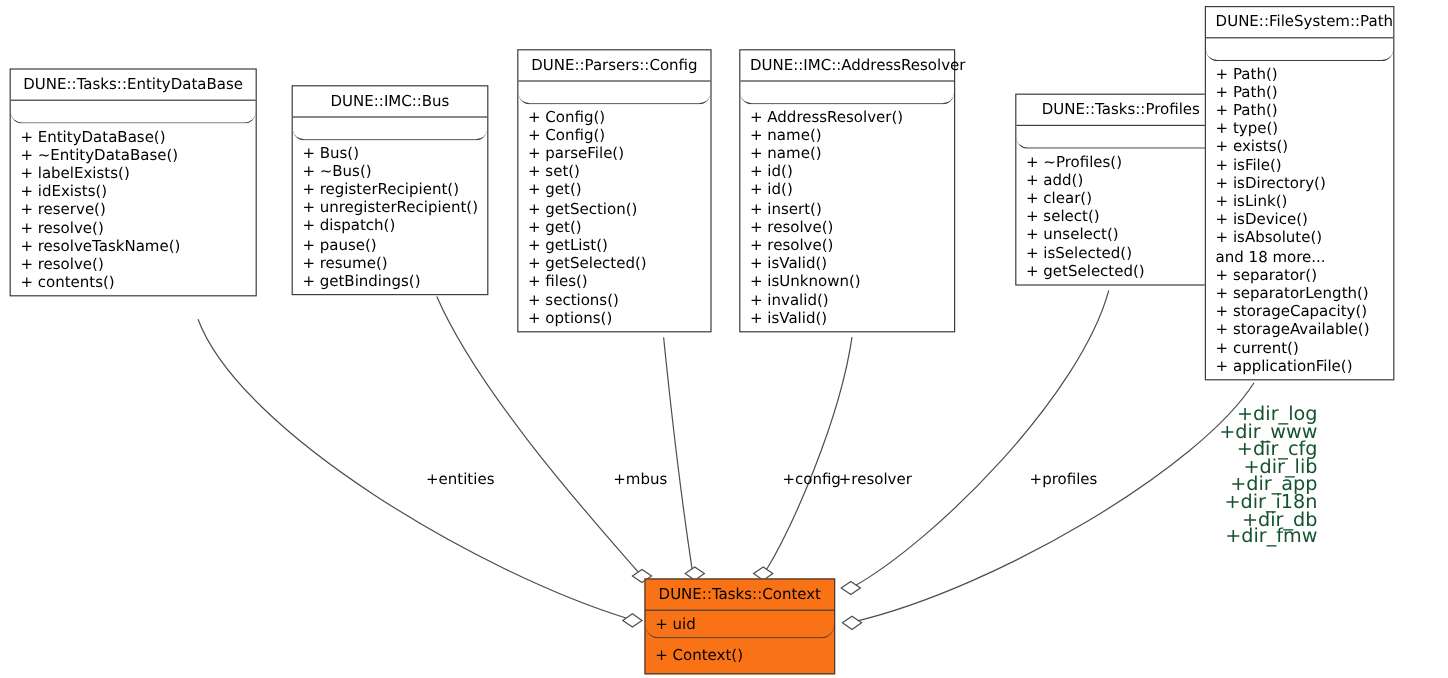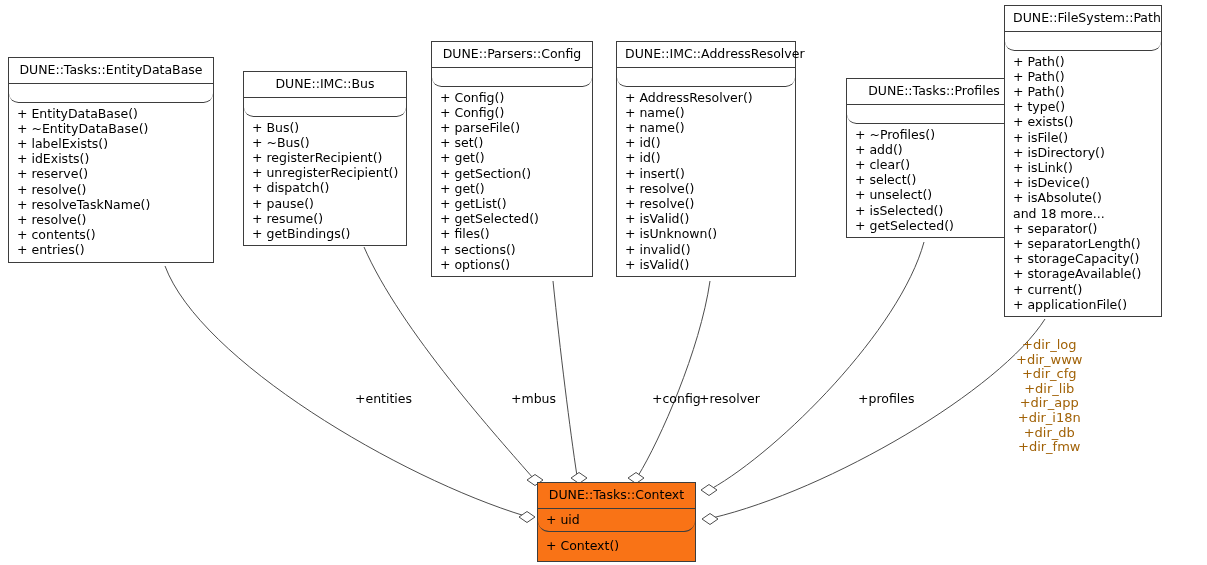--- a/index.html
+++ b/index.html
@@ -66,23 +66,23 @@
   }
   .edge-label {
     position: absolute;
     font-size: 12.5px;
     color: #000000;
     white-space: nowrap;
     line-height: 15px;
   }
   .dir-label-group {
     position: absolute;
-    text-align: center;
-    font-size: 13px;
-    color: #a16207;
+    text-align: right;
+    font-size: 16px;
+    color: #14532d;
     line-height: 14.6px;
     white-space: nowrap;
   }
 </style>
 </head>
 <body>
 
 <div id="diagram-canvas">
 
   <svg class="edge-layer" viewBox="0 0 1207 565" id="edge-svg">
@@ -119,21 +119,20 @@
         <div class="uml-ops">
           <div class="member">+ EntityDataBase()</div>
           <div class="member">+ ~EntityDataBase()</div>
           <div class="member">+ labelExists()</div>
           <div class="member">+ idExists()</div>
           <div class="member">+ reserve()</div>
           <div class="member">+ resolve()</div>
           <div class="member">+ resolveTaskName()</div>
           <div class="member">+ resolve()</div>
           <div class="member">+ contents()</div>
-          <div class="member">+ entries()</div>
         </div>
       </div>
       <div class="uml-class" style="left: 243px; top: 71px; width: 164px;">
         <div class="uml-title">DUNE::IMC::Bus</div>
         <div class="uml-attrs empty"></div>
         <div class="uml-ops">
           <div class="member">+ Bus()</div>
           <div class="member">+ ~Bus()</div>
           <div class="member">+ registerRecipient()</div>
           <div class="member">+ unregisterRecipient()</div>

